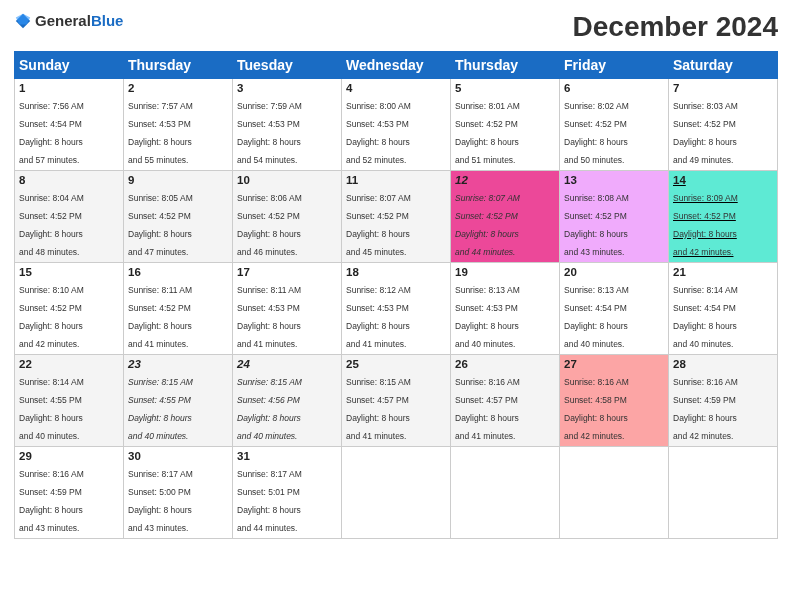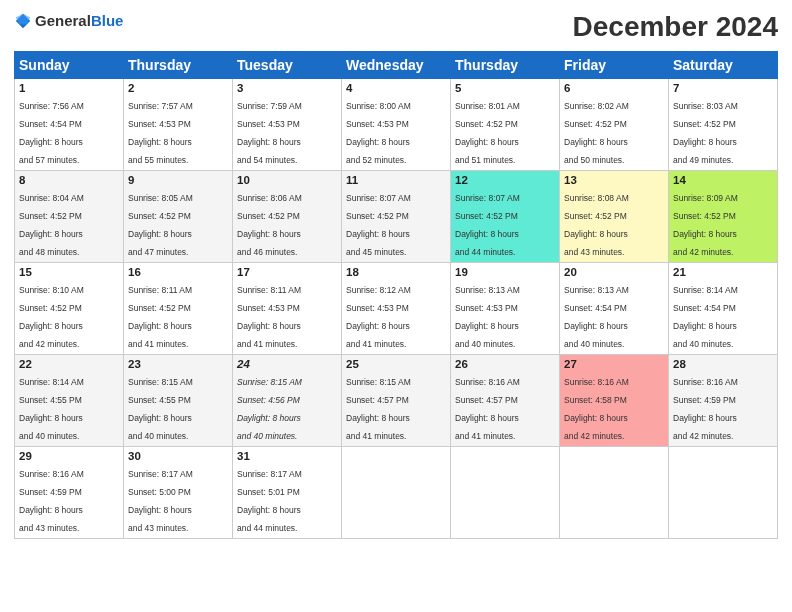--- a/index.html
+++ b/index.html
@@ -161,29 +161,29 @@
         <span class="day-info">Sunrise: 8:05 AM<br>Sunset: 4:52 PM<br>Daylight: 8 hours<br>and 47 minutes.</span>
       </td>
           <td style="background: rgb(244, 244, 244);">
         <span class="day-number">10</span>
         <span class="day-info">Sunrise: 8:06 AM<br>Sunset: 4:52 PM<br>Daylight: 8 hours<br>and 46 minutes.</span>
       </td>
           <td style="background: rgb(244, 244, 244);">
         <span class="day-number">11</span>
         <span class="day-info">Sunrise: 8:07 AM<br>Sunset: 4:52 PM<br>Daylight: 8 hours<br>and 45 minutes.</span>
       </td>
-          <td style="background: #5eead4;">
+          <td style="background: #ec4899; font-style: italic;">
         <span class="day-number">12</span>
         <span class="day-info">Sunrise: 8:07 AM<br>Sunset: 4:52 PM<br>Daylight: 8 hours<br>and 44 minutes.</span>
       </td>
-          <td style="background: #fef9c3;">
+          <td style="background: #f0abfc;">
         <span class="day-number">13</span>
         <span class="day-info">Sunrise: 8:08 AM<br>Sunset: 4:52 PM<br>Daylight: 8 hours<br>and 43 minutes.</span>
       </td>
-          <td style="background: #bef264;">
+          <td style="background: #5eead4; text-decoration: underline;">
         <span class="day-number">14</span>
         <span class="day-info">Sunrise: 8:09 AM<br>Sunset: 4:52 PM<br>Daylight: 8 hours<br>and 42 minutes.</span>
       </td>
         </tr>
         <tr>
           <td>
         <span class="day-number">15</span>
         <span class="day-info">Sunrise: 8:10 AM<br>Sunset: 4:52 PM<br>Daylight: 8 hours<br>and 42 minutes.</span>
       </td>
           <td>
@@ -209,21 +209,21 @@
           <td>
         <span class="day-number">21</span>
         <span class="day-info">Sunrise: 8:14 AM<br>Sunset: 4:54 PM<br>Daylight: 8 hours<br>and 40 minutes.</span>
       </td>
         </tr>
         <tr>
           <td style="background: rgb(244, 244, 244);">
         <span class="day-number">22</span>
         <span class="day-info">Sunrise: 8:14 AM<br>Sunset: 4:55 PM<br>Daylight: 8 hours<br>and 40 minutes.</span>
       </td>
-          <td style="background: rgb(244, 244, 244);">
+          <td style="background: rgb(244, 244, 244); font-style: italic;">
         <span class="day-number">23</span>
         <span class="day-info">Sunrise: 8:15 AM<br>Sunset: 4:55 PM<br>Daylight: 8 hours<br>and 40 minutes.</span>
       </td>
           <td style="background: rgb(244, 244, 244); font-style: italic;">
         <span class="day-number">24</span>
         <span class="day-info">Sunrise: 8:15 AM<br>Sunset: 4:56 PM<br>Daylight: 8 hours<br>and 40 minutes.</span>
       </td>
           <td style="background: rgb(244, 244, 244);">
         <span class="day-number">25</span>
         <span class="day-info">Sunrise: 8:15 AM<br>Sunset: 4:57 PM<br>Daylight: 8 hours<br>and 41 minutes.</span>

